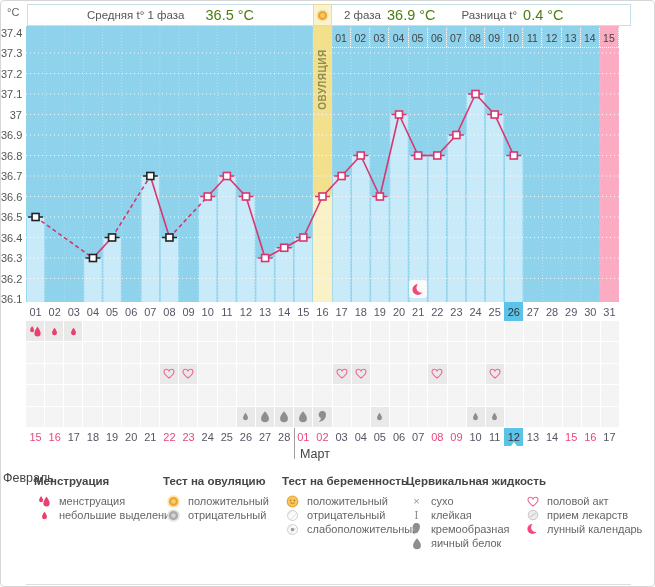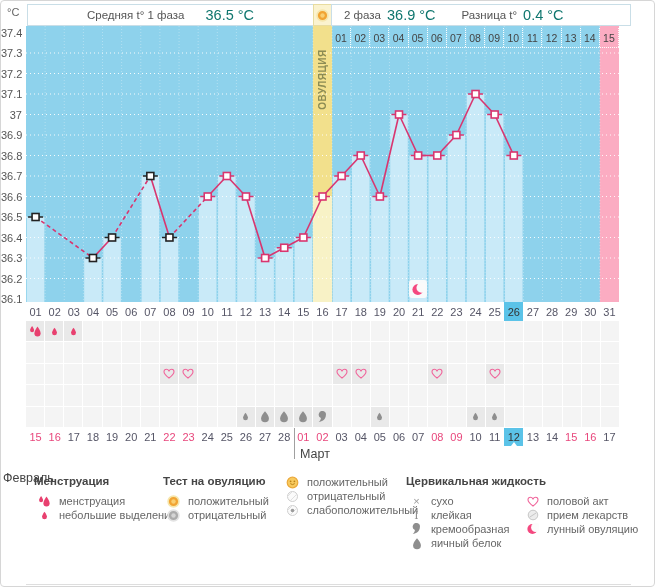--- a/index.html
+++ b/index.html
@@ -5,21 +5,21 @@
   html,body{margin:0;padding:0;background:#FFF;}
   .page{position:relative;width:655px;height:587px;background:#FFF;border:1px solid #D6D6D6;
         border-radius:4px;overflow:hidden;box-sizing:border-box;
         font-family:"Liberation Sans","DejaVu Sans",sans-serif;}
   #unit{position:absolute;left:6px;top:5px;font-size:11px;color:#666;}
   .hdr-box{position:absolute;top:3px;height:22px;background:#FFF;border:1px solid #C9DEE7;
            display:flex;align-items:center;box-sizing:border-box;}
   #hdr-left{left:26px;width:287px;justify-content:center;gap:21px;}
   #hdr-right{left:330px;width:300px;justify-content:flex-start;padding-left:12px;gap:6px;}
   .hdr-label{font-size:11.5px;color:#555;}
-  .hdr-value{font-size:14.5px;color:#0f766e;}
+  .hdr-value{font-size:14.5px;color:#4d7c0f;}
   .hdr-diff{margin-left:20px;}
   #ovu-cell{position:absolute;left:312px;top:3px;width:19px;height:22px;background:#FBF3CF;
             border:1px solid #E8DCA0;box-sizing:border-box;display:flex;align-items:center;justify-content:center;}
   #yticks .ytick{position:absolute;left:0;width:21px;text-align:right;font-size:11px;color:#555;}
   #chart{position:absolute;left:25px;top:25px;width:593px;height:276px;background:#8ED2EC;}
   #chart svg.plot{position:absolute;left:0;top:0;}
   .ovu-label{position:absolute;top:5px;height:96px;width:19px;display:flex;align-items:center;justify-content:center;z-index:3;}
   .ovu-label span{transform:rotate(-90deg);font-size:10px;font-weight:bold;letter-spacing:.5px;color:#8C8C54;white-space:nowrap;}
   #dpo{position:absolute;top:2px;height:20px;display:grid;z-index:4;
        border-bottom:1px dotted rgba(255,255,255,.95);box-sizing:border-box;}
@@ -639,20 +639,21 @@
               <svg width="13" height="13" viewBox="0 0 13 13">
                 <circle cx="6.5" cy="6.5" r="5.4" fill="#ABABAB" stroke="#E2E2E2" stroke-width="1.6"></circle>
                 <circle cx="6.5" cy="6.5" r="2.2" fill="#D4D4D4"></circle>
               </svg>
             </span>
           </span>
           <span>отрицательный</span>
         </div>
       </div>
       <div class="lg-col" style="left: 281px;">
+        <div class="lg-title">Тест на беременность</div>
         <div class="lg-item">
           <span class="lg-ic">
             <span class="ic">
               <svg width="13" height="13" viewBox="0 0 13 13">
                 <circle cx="6.5" cy="6.5" r="5.3" fill="#F8CA5E" stroke="#EBA93B" stroke-width="1.2"></circle>
                 <circle cx="4.6" cy="5.3" r=".9" fill="#B98117"></circle>
                 <circle cx="8.4" cy="5.3" r=".9" fill="#B98117"></circle>
                 <path d="M4.3 7.6Q6.5 9.6 8.7 7.6" fill="none" stroke="#B98117"></path>
               </svg>
             </span>
@@ -765,18 +766,18 @@
         </div>
         <div class="lg-item">
           <span class="lg-ic">
             <span class="ic">
               <svg width="12" height="12" viewBox="0 0 12 12">
                 <circle cx="5.4" cy="6" r="5" fill="#F4487F"></circle>
                 <circle cx="8.8" cy="4.4" r="4.7" fill="#FCFCFC"></circle>
               </svg>
             </span>
           </span>
-          <span>лунный овуляцию</span>
+          <span>лунный календарь</span>
         </div>
       </div>
     </div>
   <div id="bottom-line"></div>
 </div>
 
 </body></html>

